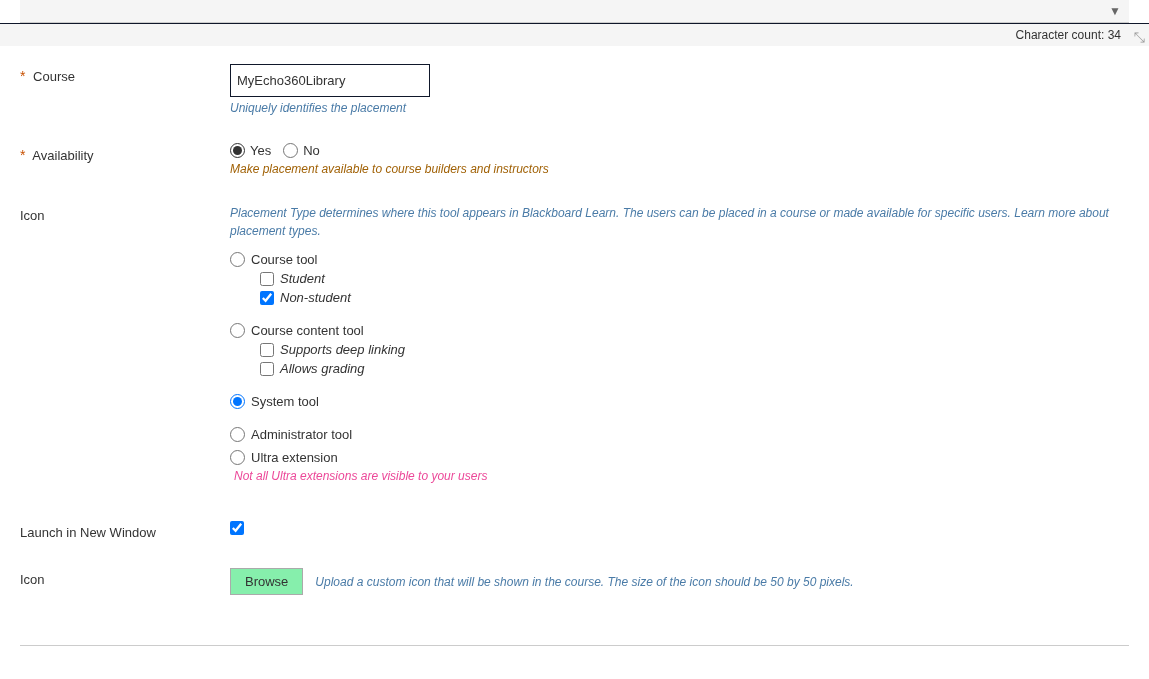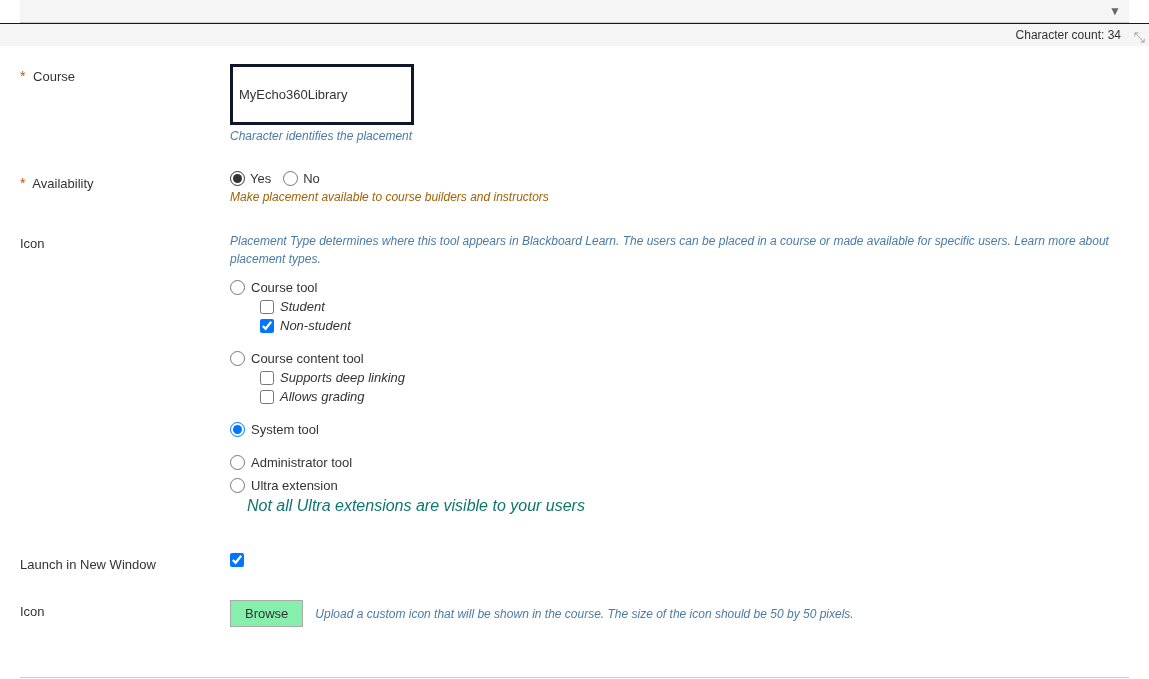--- a/index.html
+++ b/index.html
@@ -64,24 +64,24 @@
       margin-right: 4px;
       font-size: 14px;
     }
 
     .form-content {
       flex: 1;
     }
 
     
     .handle-input {
-      border: 3px solid #0f172a;
-      padding: 20px 6px;
-      font-size: 13px;
-      width: 184px;
+      border: 1px solid #0f172a;
+      padding: 8px 6px;
+      font-size: 13px;
+      width: 200px;
       color: #333;
     }
 
     .field-hint {
       color: #4a7ba7;
       font-size: 12px;
       margin-top: 4px;
       font-style: italic;
     }
 
@@ -180,25 +180,25 @@
       font-size: 13px;
       cursor: pointer;
       font-style: italic;
     }
 
     .type-group {
       margin-bottom: 10px;
     }
 
     .ultra-hint {
-      color: #0f766e;
-      font-size: 16px;
+      color: #ec4899;
+      font-size: 12px;
       font-style: italic;
       margin-top: 4px;
-      margin-left: 17px;
+      margin-left: 4px;
     }
 
     
     .launch-checkbox-row {
       display: flex;
       align-items: center;
       gap: 6px;
     }
 
     .launch-checkbox-row input[type="checkbox"] {
@@ -268,21 +268,21 @@
 
   <div class="form-section">
 
     <div class="form-row">
       <div class="form-label">
         <span class="required-star">*</span>
         <span>Course</span>
       </div>
       <div class="form-content">
         <input type="text" class="handle-input" value="MyEcho360Library" style="">
-        <div class="field-hint">Character identifies the placement</div>
+        <div class="field-hint">Uniquely identifies the placement</div>
       </div>
     </div>
 
     <div class="form-row">
       <div class="form-label">
         <span class="required-star">*</span>
         <span>Availability</span>
       </div>
       <div class="form-content">
         <div class="radio-group">

